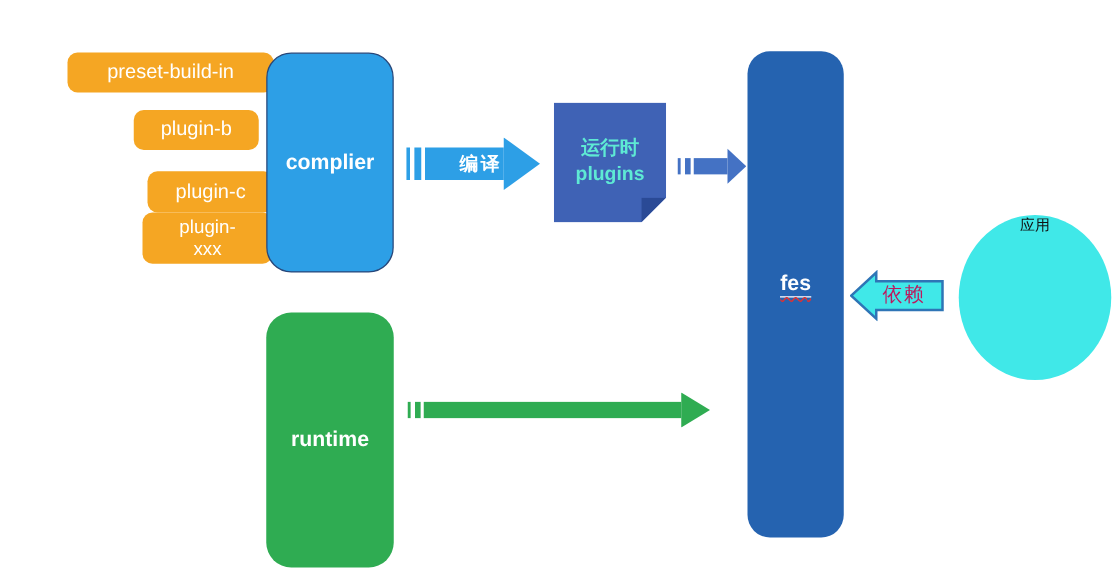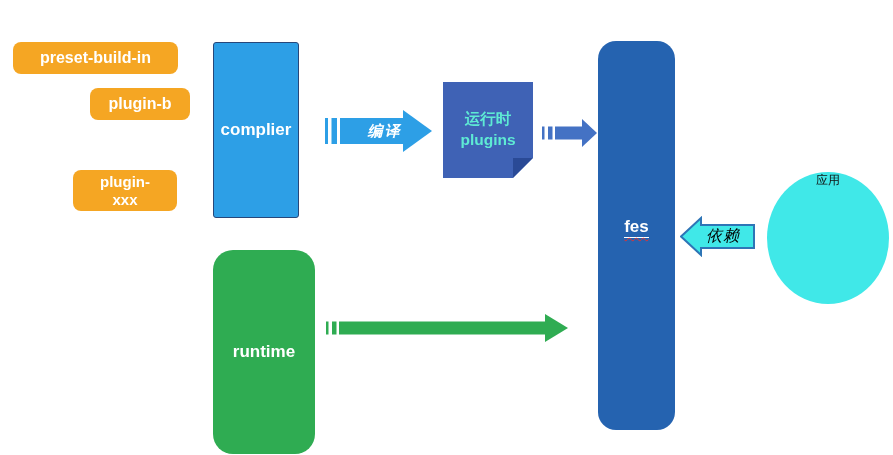--- a/index.html
+++ b/index.html
@@ -18,44 +18,45 @@
 
   
   .chip {
     background: var(--orange, #f5a623);
     color: #fff;
     border-radius: 8px;
     display: flex;
     align-items: center;
     justify-content: center;
     font-size: 16px;
-    font-weight: 700;
+    font-weight: 400;
     text-align: center;
     line-height: 1.2;
+    margin-left: 41px;
   }
   .chip-preset   { left: 13px;  top: 42px;  width: 165px; height: 32px; }
-  .chip-plugin-b { left: 90px;  top: 88px;  width: 100px; height: 32px; }
+  .chip-plugin-b { left: 66px;  top: 88px;  width: 100px; height: 32px; }
   .chip-plugin-c { left: 77px;  top: 137px; width: 101px; height: 33px; }
   .chip-plugin-x { left: 73px;  top: 170px; width: 104px; height: 41px; font-size: 15px; }
   .chip-plugin-x .wrap-narrow { display: inline-block; max-width: 64px; }
 
   
   .node {
     color: #fff;
     display: flex;
     align-items: center;
     justify-content: center;
     font-size: 17px;
     font-weight: 700;
   }
   .node-complier {
-    left: 213px; top: 42px; width: 86px; height: 176px;
+    left: 213px; top: 42px; width: 102px; height: 176px;
     background: var(--light-blue, #2d9fe6);
     border: 1.2px solid var(--complier-border, #27477a);
-    border-radius: 3px;
+    border-radius: 20px;
   }
   .node-runtime {
     left: 213px; top: 250px; width: 102px; height: 204px;
     background: var(--green, #2fac52);
     border-radius: 20px;
   }
   .node-fes {
     left: 598px; top: 41px; width: 77px; height: 389px;
     background: var(--fes-blue, #2563b0);
     border-radius: 18px;
@@ -99,27 +100,26 @@
   
   .arrow-box { display: flex; align-items: center; justify-content: center; }
   .arrow-box svg { position: absolute; left: 0; top: 0; }
   .arrow-label {
     position: relative;
     color: #fff;
     font-size: 15px;
     font-weight: 700;
     letter-spacing: 2px;
     padding-left: 12px;
-    font-style: italic;
   }
   .arrow-compile      { left: 325px; top: 110px; width: 107px; height: 42px; }
   .arrow-plugins-fes  { left: 542px; top: 118px; width: 55px;  height: 30px; }
   .arrow-runtime-fes  { left: 326px; top: 314px; width: 242px; height: 28px; }
   .arrow-depends      { left: 680px; top: 216px; width: 76px;  height: 41px; }
-  .arrow-depends .arrow-label { color: #000000; letter-spacing: 1px; font-weight: 500; font-size: 16px; padding-left: 10px; }
+  .arrow-depends .arrow-label { color: #be185d; letter-spacing: 1px; font-weight: 500; font-size: 16px; padding-left: 10px; }
 
   .fill-lightblue { fill: var(--light-blue, #2d9fe6); }
   .fill-arrowblue { fill: var(--arrow-blue, #4472c4); }
   .fill-green     { fill: var(--green, #2fac52); }
   .fill-cyan-stroked { fill: var(--cyan, #40e8e8); stroke: var(--depend-border, #2e75b6); stroke-width: 2; stroke-linejoin: miter; }
 
   
   .ellipse-app {
     left: 767px; top: 172px; width: 122px; height: 132px;
     background: var(--cyan, #40e8e8);
@@ -136,20 +136,23 @@
 </head>
 <body>
 
 <div class="canvas">
 
   <div class="abs chip chip-preset">
     <span>preset-build-in</span>
   </div>
   <div class="abs chip chip-plugin-b">
     <span>plugin-b</span>
+  </div>
+  <div class="abs chip chip-plugin-c">
+    <span>plugin-c</span>
   </div>
   <div class="abs chip chip-plugin-x">
     <span class="wrap-narrow">plugin-xxx</span>
   </div>
 
   <div class="abs node node-complier">
     <span>complier</span>
   </div>
 
   <div class="abs arrow-box arrow-compile">

